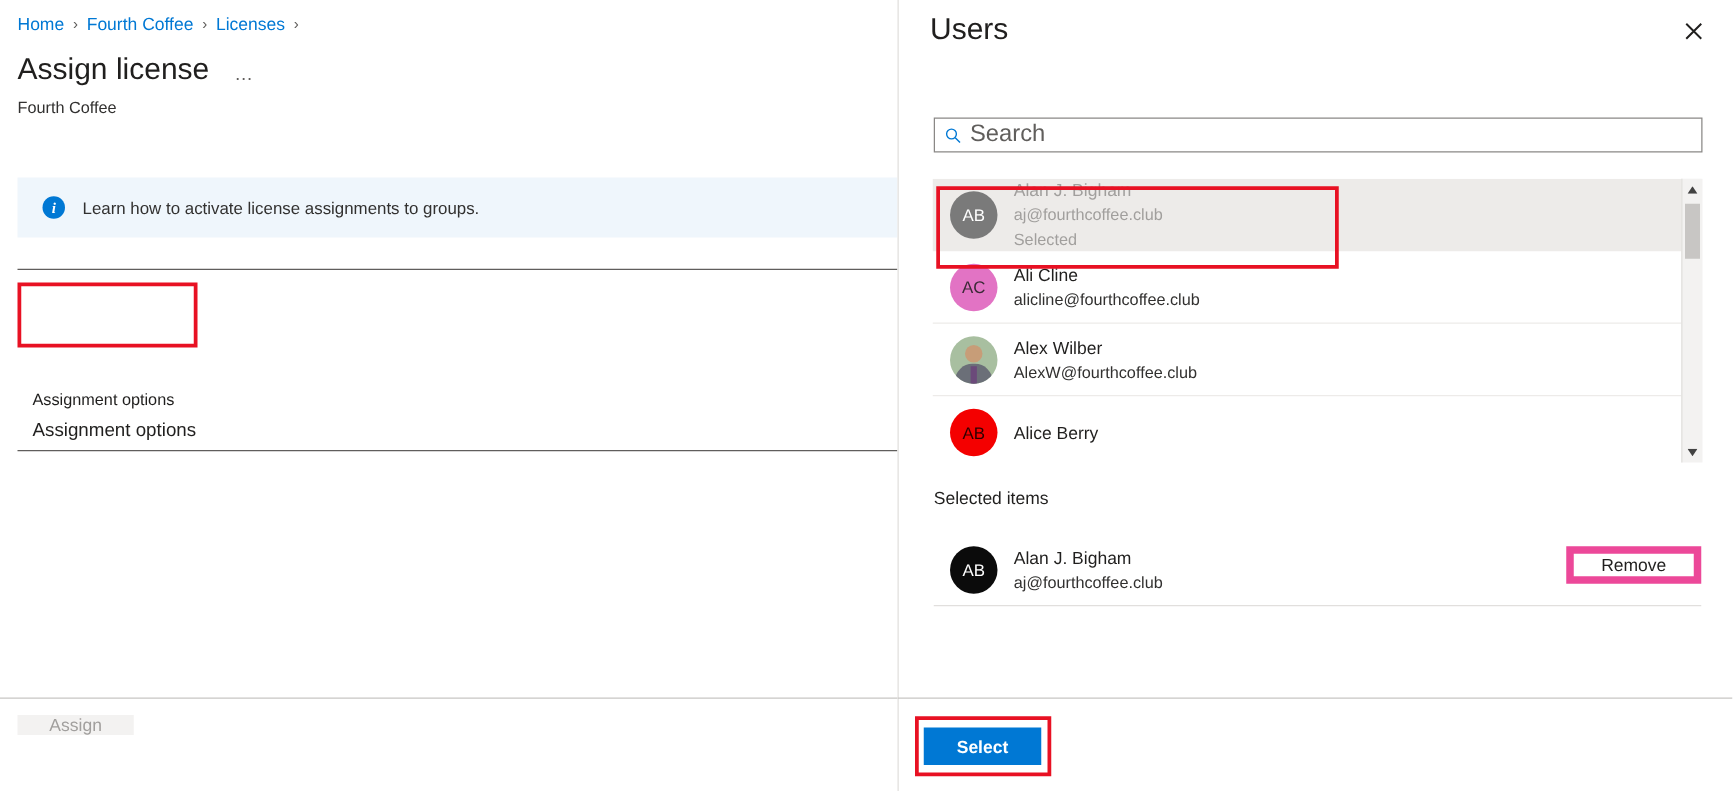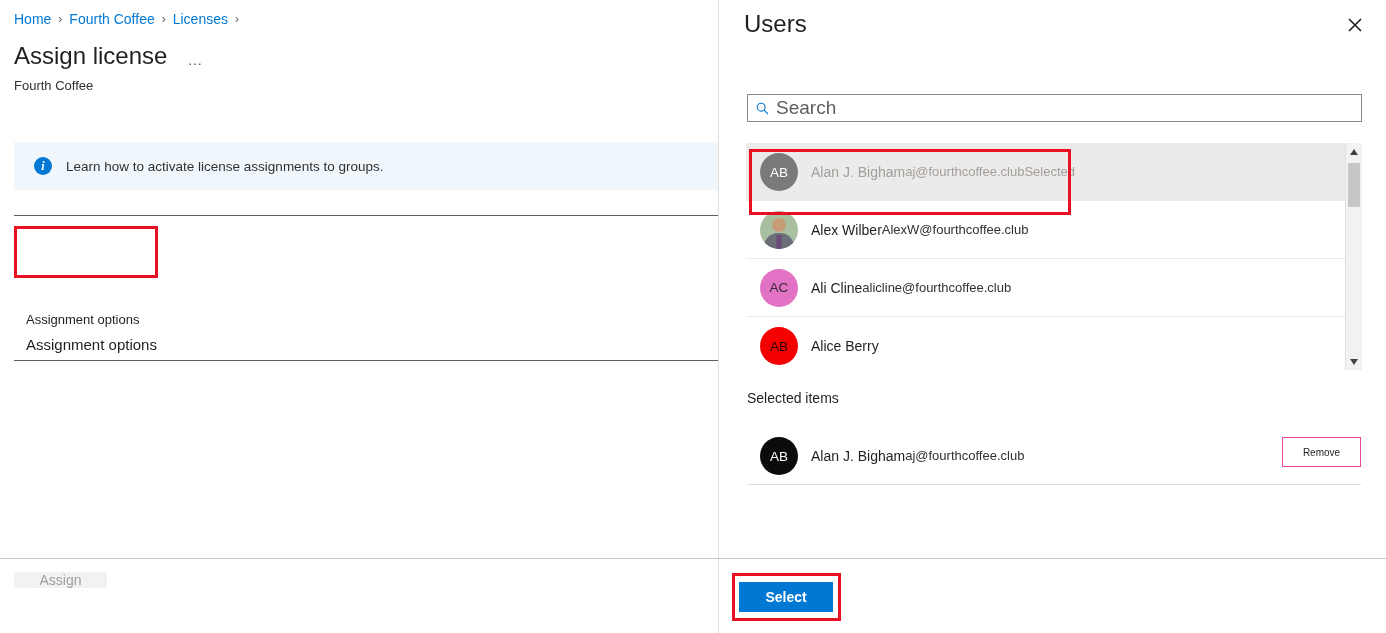--- a/index.html
+++ b/index.html
@@ -173,21 +173,21 @@
     width: 14px; height: 14px; border-radius: 50%; background: #c79d78;
   }
   .avatar .photo-body {
     position: absolute; left: 50%; bottom: -4px; transform: translateX(-50%);
     width: 30px; height: 20px; border-radius: 14px 14px 0 0; background: #6b6f78;
   }
   .avatar .photo-tie {
     position: absolute; left: 50%; bottom: 0; transform: translateX(-50%);
     width: 5px; height: 14px; background: #6b4a7a; z-index: 2;
   }
-  .u-texts { display: flex; flex-direction: row; justify-content: center; }
+  .u-texts { display: flex; flex-direction: column; justify-content: center; }
   .u-name { font-size: 14px; line-height: 20px; color: #201f1e; }
   .u-mail { font-size: 13px; line-height: 20px; color: #323130; }
   .u-status { font-size: 13px; line-height: 20px; color: #605e5c; }
 
   .red-box-first-user {
     position: absolute; left: 749px; top: 149px;
     width: 322px; height: 66px;
     border: 3px solid #e81123;
     pointer-events: none; z-index: 5;
   }
@@ -218,23 +218,23 @@
   }
   .selected-row {
     position: absolute; left: 747px; top: 428px;
     width: 614px; height: 57px;
     display: flex; align-items: center;
     border-bottom: 1px solid #e1dfdd;
   }
   .selected-row .avatar { background: #0b0b0b; margin-left: 13px; margin-right: 13px; }
   .remove-btn {
     position: absolute; right: 0; top: 9px;
-    width: 79px; height: 30px;
-    background: #ffffff; border: 1px solid #ec4899;
-    font-size: 10px; color: #201f1e;
+    width: 108px; height: 30px;
+    background: #ffffff; border: 6px solid #ec4899;
+    font-size: 14px; color: #201f1e;
     font-family: "Liberation Sans", sans-serif;
     cursor: pointer;
   }
 
   .footer-divider-right {
     position: absolute; left: 718px; top: 558px;
     width: 668px; height: 1px; background: #c8c6c4;
   }
   .select-btn {
     position: absolute; left: 739px; top: 582px;
@@ -319,38 +319,38 @@
         <span>AB</span>
       </div>
       <div class="u-texts">
         <div class="u-name">Alan J. Bigham</div>
         <div class="u-mail">aj@fourthcoffee.club</div>
         <div class="u-status">Selected</div>
       </div>
     </div>
 
     <div class="user-row">
+      <div class="avatar" style="background:#e273c4;color:#3b2a36">
+        <span>AC</span>
+      </div>
+      <div class="u-texts">
+        <div class="u-name">Ali Cline</div>
+        <div class="u-mail">alicline@fourthcoffee.club</div>
+      </div>
+    </div>
+
+    <div class="user-row">
       <div class="avatar photo">
         <span class="photo-head"></span>
           <span class="photo-body"></span>
           <span class="photo-tie"></span>
       </div>
       <div class="u-texts">
         <div class="u-name">Alex Wilber</div>
         <div class="u-mail">AlexW@fourthcoffee.club</div>
-      </div>
-    </div>
-
-    <div class="user-row">
-      <div class="avatar" style="background:#e273c4;color:#3b2a36">
-        <span>AC</span>
-      </div>
-      <div class="u-texts">
-        <div class="u-name">Ali Cline</div>
-        <div class="u-mail">alicline@fourthcoffee.club</div>
       </div>
     </div>
 
     <div class="user-row last">
       <div class="avatar" style="background:#f40000;color:#2b0000">
         <span>AB</span>
       </div>
       <div class="u-texts">
         <div class="u-name">Alice Berry</div>
       </div>

